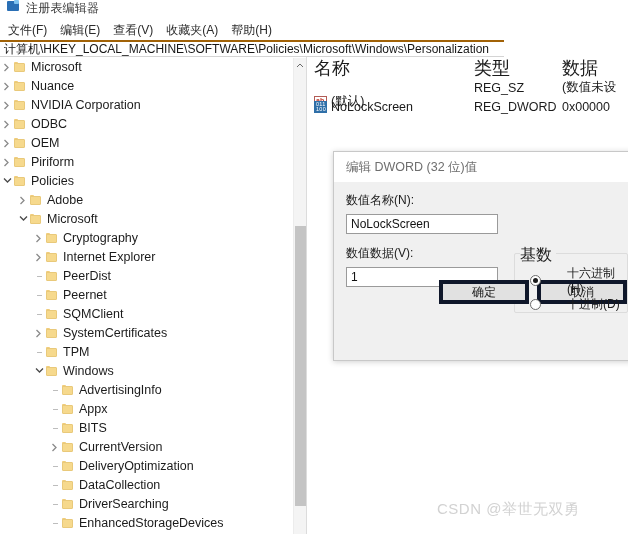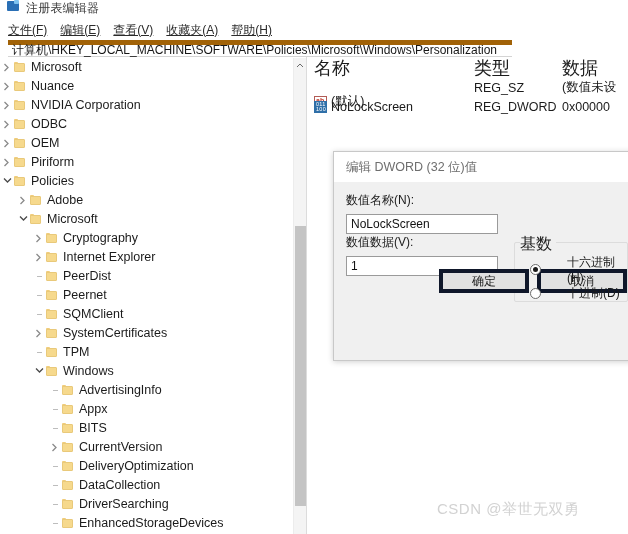--- a/index.html
+++ b/index.html
@@ -14,24 +14,24 @@
 
   
   .titlebar{position:absolute;left:0;top:0;width:628px;height:20px;background:#fff;display:flex;align-items:flex-start;padding-left:7px;box-sizing:border-box;}
   .app-icon{width:13px;height:12px;position:relative;margin-right:6px;flex:0 0 auto;}
   .app-icon .ic-body{position:absolute;left:0;top:1px;width:12px;height:10px;background:#2a6fb5;border-radius:1px;}
   .app-icon .ic-hi{position:absolute;left:7px;top:0px;width:5px;height:4px;background:#7fc2ef;border-radius:1px;}
   .title-text{font-size:12px;color:#3b3b3b;letter-spacing:.2px;}
 
   
   .menubar{position:absolute;left:0;top:21px;width:628px;height:18px;display:flex;align-items:center;padding-left:8px;box-sizing:border-box;background:#fff;}
-  .menu-item{font-size:12px;color:#2b2b2b;margin-right:13px;white-space:nowrap;cursor:default;text-decoration:underline;}
-
-  
-  .addrbar{position:absolute;left:8px;top:40px;width:504px;height:17px;border-top:5px solid #a16207;border-bottom:1px solid #d4d4d4;background:#fff;display:flex;align-items:center;box-sizing:border-box;}
+  .menu-item{font-size:12px;color:#2b2b2b;margin-right:13px;white-space:nowrap;cursor:default;}
+
+  
+  .addrbar{position:absolute;left:0;top:40px;width:504px;height:17px;border-top:2px solid #a16207;border-bottom:1px solid #d4d4d4;background:#fff;display:flex;align-items:center;box-sizing:border-box;}
   .addr-text{font-size:12px;color:#171717;padding-left:4px;white-space:nowrap;}
 
   
   .tree-pane{position:absolute;left:0;top:58px;width:293px;height:476px;background:#fff;overflow:hidden;box-sizing:border-box;}
   .vline{position:absolute;top:58px;height:476px;width:1px;background:#e2e2e2;}
   .vline.a{left:38px;}
   .vline.b{left:55px;}
   .splitter{position:absolute;left:306px;top:57px;width:1px;height:477px;background:#dcdcdc;}
   .list-pane{position:absolute;left:310px;top:58px;width:318px;height:476px;background:#fff;overflow:hidden;}
 
@@ -68,21 +68,21 @@
   .vicon.dw .g{position:absolute;left:1px;top:0px;font-size:5.5px;line-height:5px;color:#fff;letter-spacing:.3px;}
   .vicon.dw .g2{position:absolute;left:1px;top:5px;font-size:5.5px;line-height:5px;color:#fff;letter-spacing:.3px;}
 
   
   .dialog{position:absolute;left:333px;top:151px;width:305px;height:210px;background:#f0f0f0;border:1px solid #c8c8c8;box-shadow:0 1px 6px rgba(0,0,0,.18);box-sizing:border-box;}
   .dlg-title{height:30px;background:#fff;display:flex;align-items:center;padding-left:12px;box-sizing:border-box;font-size:12.5px;color:#6e6e6e;}
   .dlg-body{position:relative;padding:10px 12px 0 12px;}
   .fld-label{font-size:12px;color:#1b1b1b;margin-bottom:5px;}
   .txtbox{background:#fff;border:1px solid #9a9a9a;height:20px;display:flex;align-items:center;padding-left:4px;box-sizing:border-box;font-size:12px;color:#111;}
   .name-box{width:152px;}
-  .row2{display:flex;}
+  .row2{display:flex;margin-top:11px;}
   .valcol{width:152px;}
   .val-box{width:152px;}
   .group{margin-left:22px;width:112px;position:relative;}
   .group-title{font-size:16px;color:#1b1b1b;position:relative;z-index:2;background:#f0f0f0;display:inline-block;padding-right:4px;}
   .group-frame{position:absolute;left:-6px;top:8px;width:112px;height:58px;border:1px solid #dcdcdc;border-radius:2px;}
   .radio{display:flex;align-items:center;height:20px;margin-top:4px;position:relative;z-index:2;padding-left:10px;gap:20px;}
   .rdot{width:11px;height:11px;border:1px solid #6b6b6b;border-radius:50%;background:#fff;margin-right:6px;flex:0 0 auto;position:relative;box-sizing:border-box;}
   .rdot.on:after{content:"";position:absolute;left:2px;top:2px;width:5px;height:5px;border-radius:50%;background:#1b1b1b;}
   .rlabel{font-size:12px;color:#1b1b1b;}
   .btnrow{position:absolute;left:0;bottom:10px;width:100%;display:flex;justify-content:flex-end;padding-right:10px;box-sizing:border-box;}

